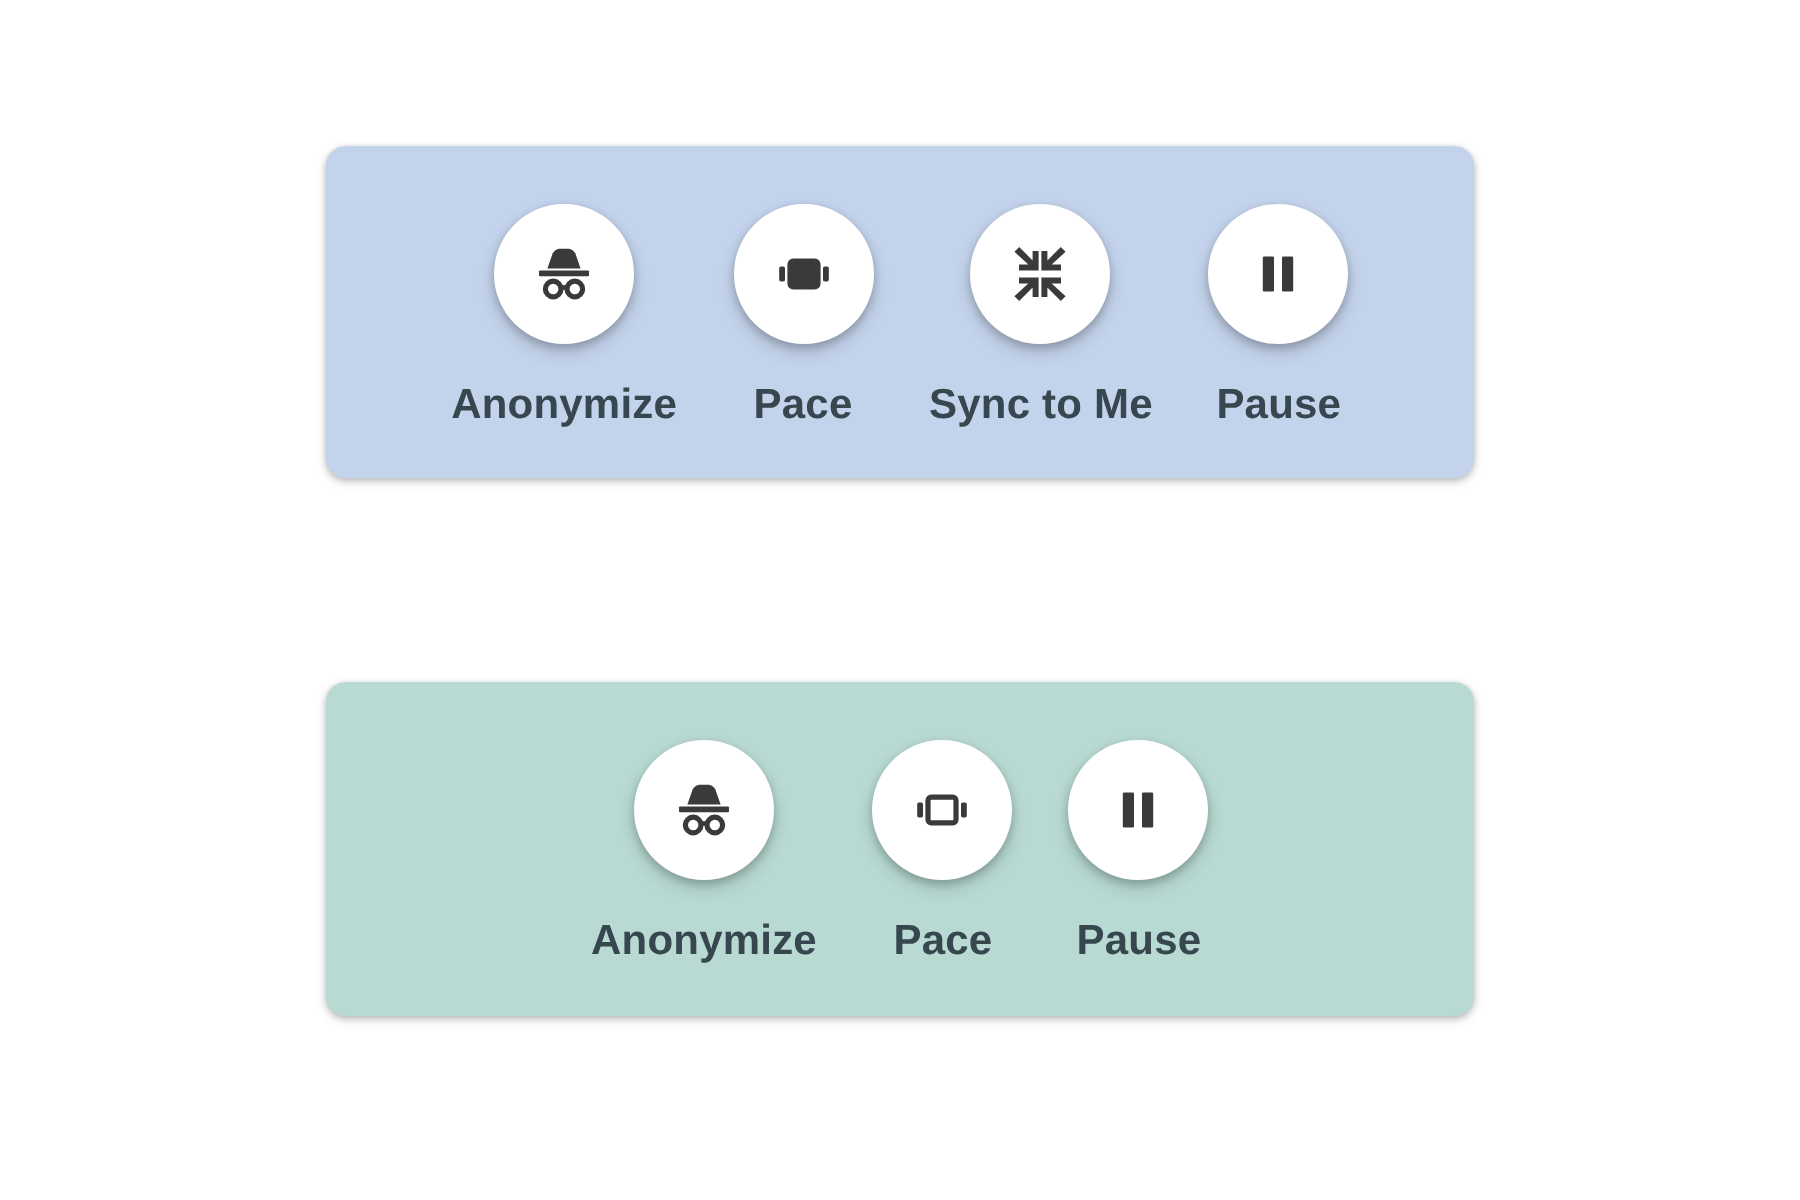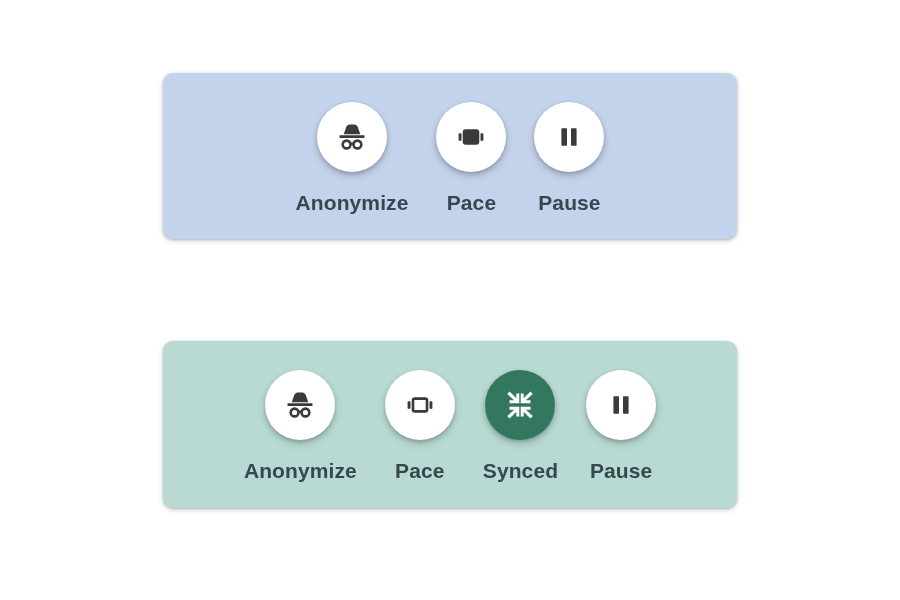--- a/index.html
+++ b/index.html
@@ -108,20 +108,33 @@
       <div class="circle">
         <svg width="40" height="40" viewBox="0 0 40 40">
           <rect class="glyph" x="13" y="13.6" width="14" height="12.8" rx="1.6" fill="none" stroke="#3a3a3a" stroke-width="2.6"></rect>
           <rect class="glyph" x="7.6" y="16.2" width="2.9" height="7.6" rx="0.9"></rect>
           <rect class="glyph" x="29.5" y="16.2" width="2.9" height="7.6" rx="0.9"></rect>
         </svg>
       </div>
       <div class="label">Pace</div>
     </div>
 
+    <div class="ctrl">
+      <div class="circle">
+        <svg width="40" height="40" viewBox="0 0 40 40">
+          <g class="glyph">
+            <path d="M7.2 8.9 L9.6 6.5 L16.3 13.2 L16.3 8.5 L19.3 8.5 L19.3 18.3 L9.5 18.3 L9.5 15.3 L14.2 15.3 Z"></path>
+            <path d="M32.8 8.9 L30.4 6.5 L23.7 13.2 L23.7 8.5 L20.7 8.5 L20.7 18.3 L30.5 18.3 L30.5 15.3 L25.8 15.3 Z"></path>
+            <path d="M7.2 31.1 L9.6 33.5 L16.3 26.8 L16.3 31.5 L19.3 31.5 L19.3 21.7 L9.5 21.7 L9.5 24.7 L14.2 24.7 Z"></path>
+            <path d="M32.8 31.1 L30.4 33.5 L23.7 26.8 L23.7 31.5 L20.7 31.5 L20.7 21.7 L30.5 21.7 L30.5 24.7 L25.8 24.7 Z"></path>
+          </g>
+        </svg>
+      </div>
+      <div class="label">Sync to Me</div>
+    </div>
 
     <div class="ctrl">
       <div class="circle">
         <svg width="40" height="40" viewBox="0 0 40 40">
           <rect class="glyph" x="12.4" y="11.2" width="5.6" height="17.6" rx="0.7"></rect>
           <rect class="glyph" x="22" y="11.2" width="5.6" height="17.6" rx="0.7"></rect>
         </svg>
       </div>
       <div class="label">Pause</div>
     </div>
@@ -149,33 +162,20 @@
       <div class="circle">
         <svg width="40" height="40" viewBox="0 0 40 40">
           <rect x="13" y="13.6" width="14" height="12.8" rx="1.6" fill="none" stroke="#3a3a3a" stroke-width="2.6"></rect>
           <rect class="glyph" x="7.6" y="16.2" width="2.9" height="7.6" rx="0.9"></rect>
           <rect class="glyph" x="29.5" y="16.2" width="2.9" height="7.6" rx="0.9"></rect>
         </svg>
       </div>
       <div class="label">Pace</div>
     </div>
 
-    <div class="ctrl">
-      <div class="circle on">
-        <svg width="40" height="40" viewBox="0 0 40 40">
-          <g class="glyph">
-            <path d="M7.2 8.9 L9.6 6.5 L16.3 13.2 L16.3 8.5 L19.3 8.5 L19.3 18.3 L9.5 18.3 L9.5 15.3 L14.2 15.3 Z"></path>
-            <path d="M32.8 8.9 L30.4 6.5 L23.7 13.2 L23.7 8.5 L20.7 8.5 L20.7 18.3 L30.5 18.3 L30.5 15.3 L25.8 15.3 Z"></path>
-            <path d="M7.2 31.1 L9.6 33.5 L16.3 26.8 L16.3 31.5 L19.3 31.5 L19.3 21.7 L9.5 21.7 L9.5 24.7 L14.2 24.7 Z"></path>
-            <path d="M32.8 31.1 L30.4 33.5 L23.7 26.8 L23.7 31.5 L20.7 31.5 L20.7 21.7 L30.5 21.7 L30.5 24.7 L25.8 24.7 Z"></path>
-          </g>
-        </svg>
-      </div>
-      <div class="label">Synced</div>
-    </div>
 
     <div class="ctrl">
       <div class="circle">
         <svg width="40" height="40" viewBox="0 0 40 40">
           <rect class="glyph" x="12.4" y="11.2" width="5.6" height="17.6" rx="0.7"></rect>
           <rect class="glyph" x="22" y="11.2" width="5.6" height="17.6" rx="0.7"></rect>
         </svg>
       </div>
       <div class="label">Pause</div>
     </div>

